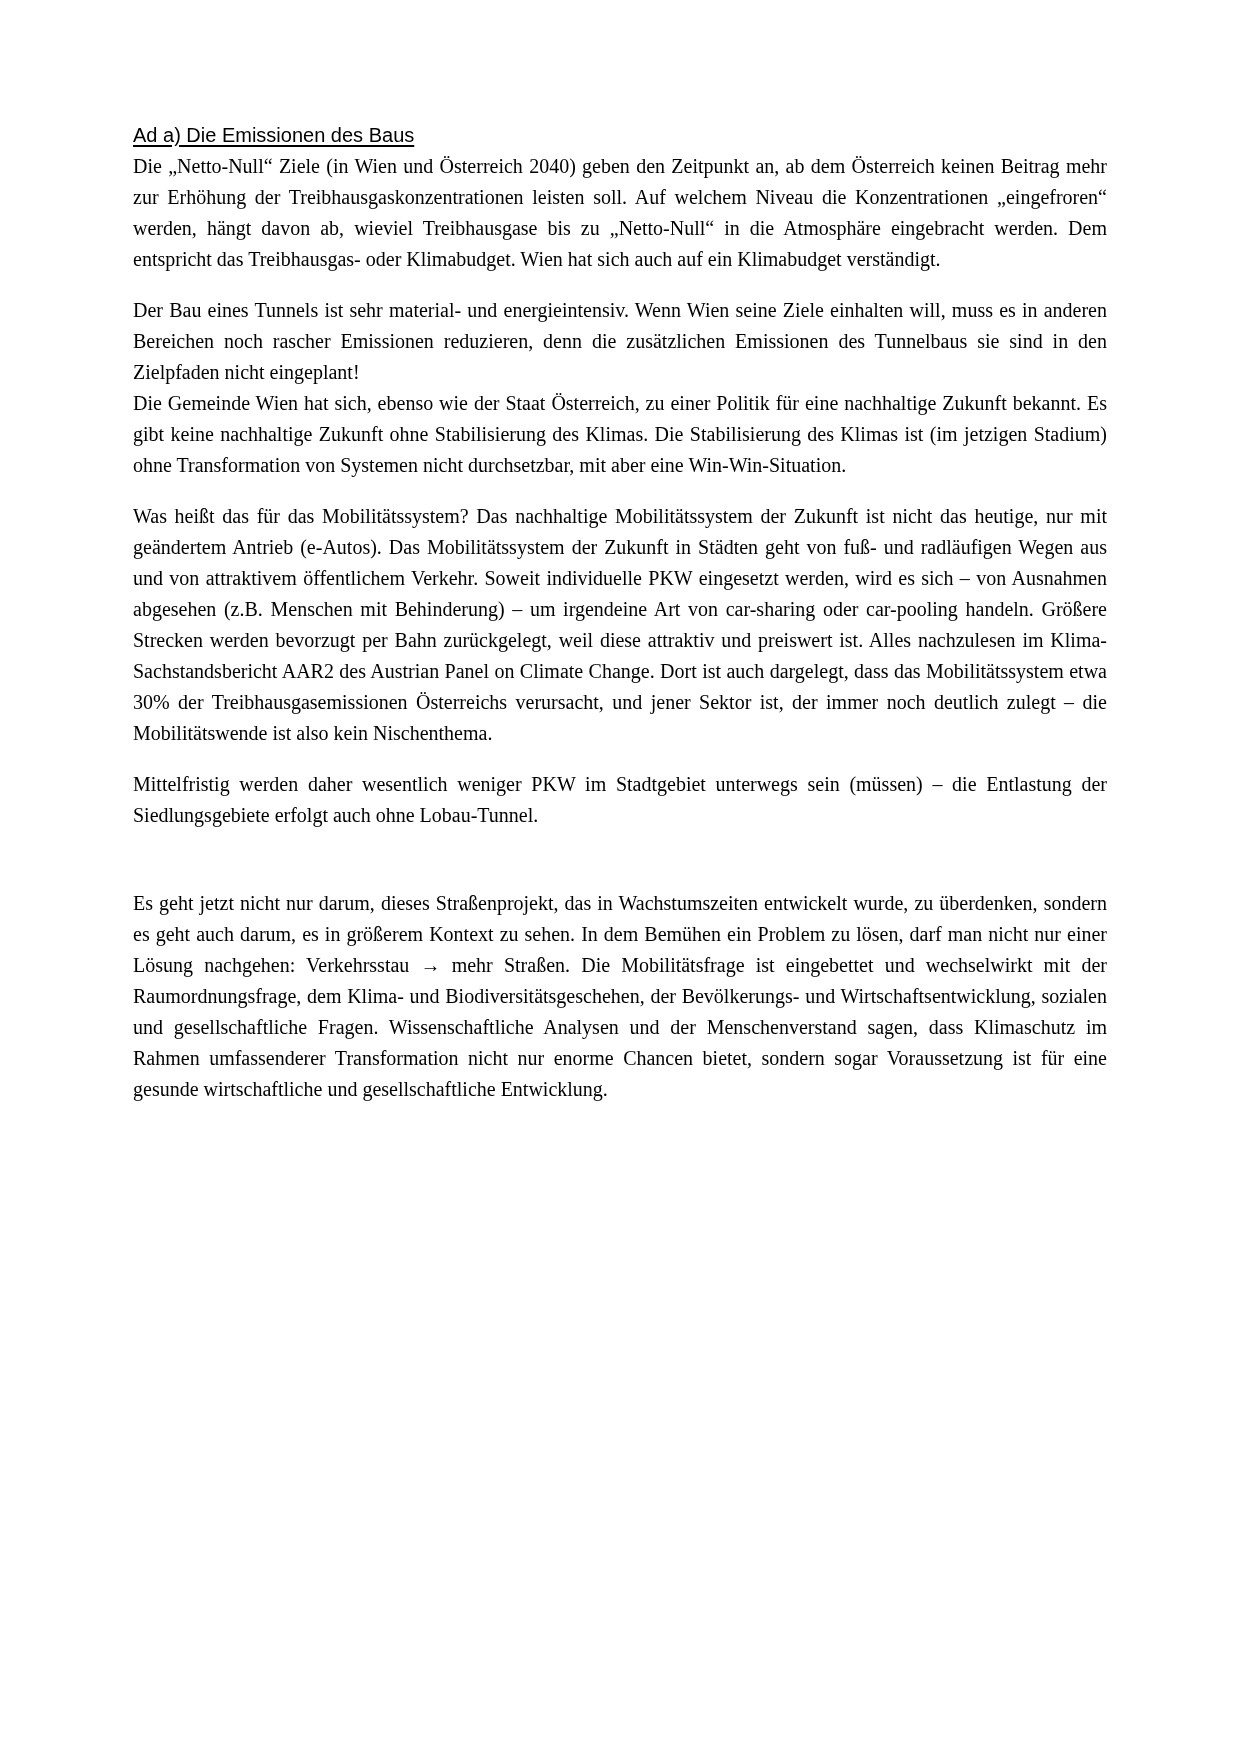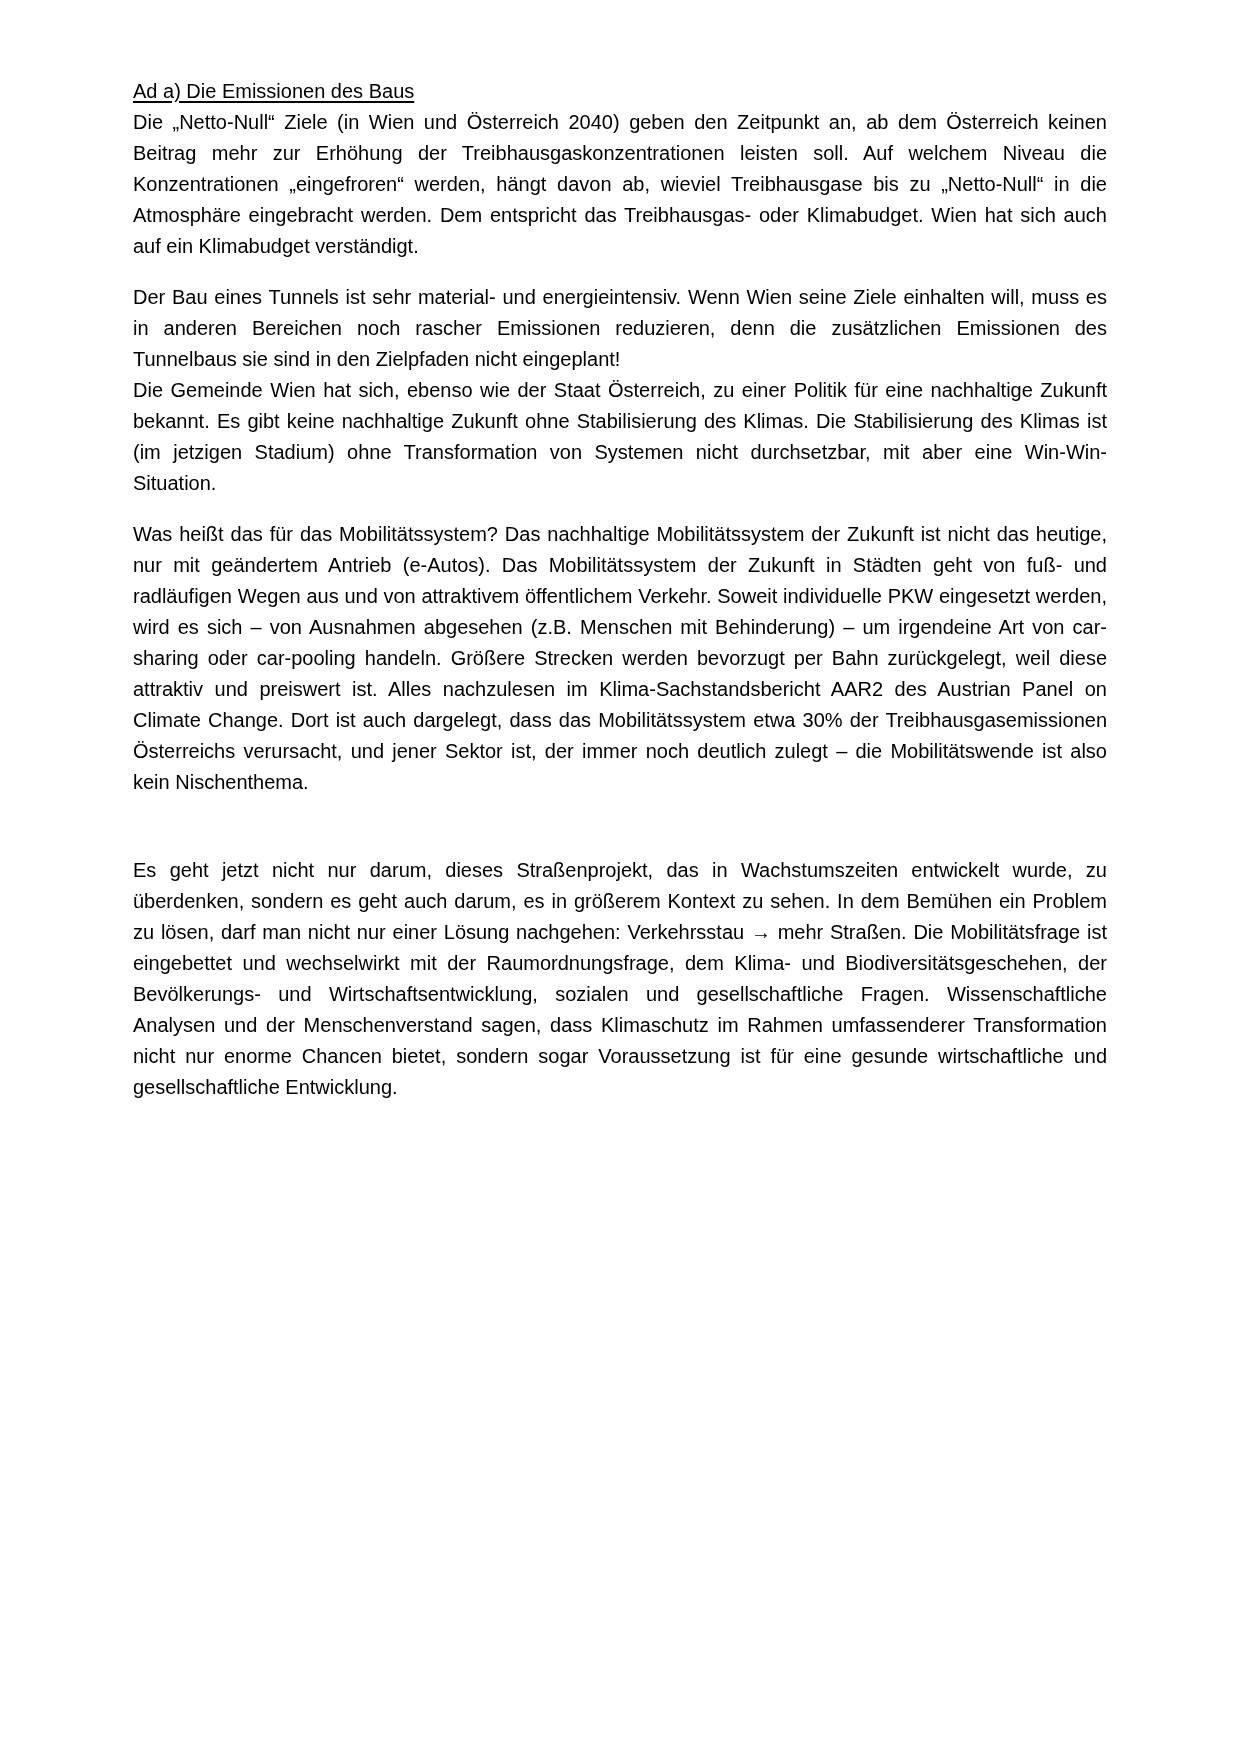--- a/index.html
+++ b/index.html
@@ -9,21 +9,21 @@
   }
   body {
     width: 1240px;
     height: 1754px;
     position: relative;
   }
   .page {
     box-sizing: border-box;
     width: 1240px;
     height: 1754px;
-    padding: 76px 133px 0 133px;
+    padding: 120px 133px 0 133px;
     background: #ffffff;
     font-family: "Liberation Sans", "DejaVu Sans", sans-serif;
     font-size: 20px;
     line-height: 31px;
     color: #000000;
     overflow: hidden;
   }
   .doc-heading {
     margin: 0;
     font-size: 20px;
@@ -31,20 +31,21 @@
     text-decoration: underline;
     text-underline-offset: 3px;
     text-align: left;
   }
   .doc-heading.block-gap {
     margin-top: 31px;
   }
   .doc-para {
     margin: 0;
     text-align: justify;
+    font-family: Liberation Serif, serif;
   }
   .doc-para.block-gap {
     margin-top: 20px;
   }
   .doc-para.block-gap-large {
     margin-top: 57px;
   }
 </style>
 </head>
 <body>
@@ -55,16 +56,17 @@
 
   <p class="doc-para">Die „Netto-Null“ Ziele (in Wien und Österreich 2040) geben den Zeitpunkt an, ab dem Österreich keinen Beitrag mehr zur Erhöhung der Treibhausgaskonzentrationen leisten soll. Auf welchem Niveau die Konzentrationen „eingefroren“ werden, hängt davon ab, wieviel Treibhausgase bis zu „Netto-Null“ in die Atmosphäre eingebracht werden. Dem entspricht das Treibhausgas- oder Klimabudget. Wien hat sich auch auf ein Klimabudget verständigt.</p>
 
   <p class="doc-para block-gap">Der Bau eines Tunnels ist sehr material- und energieintensiv. Wenn Wien seine Ziele einhalten will, muss es in anderen Bereichen noch rascher Emissionen reduzieren, denn die zusätzlichen Emissionen des Tunnelbaus sie sind in den Zielpfaden nicht eingeplant!</p>
 
 
   <p class="doc-para">Die Gemeinde Wien hat sich, ebenso wie der Staat Österreich, zu einer Politik für eine nachhaltige Zukunft bekannt. Es gibt keine nachhaltige Zukunft ohne Stabilisierung des Klimas. Die Stabilisierung des Klimas ist (im jetzigen Stadium) ohne Transformation von Systemen nicht durchsetzbar, mit aber eine Win-Win-Situation.</p>
 
   <p class="doc-para block-gap">Was heißt das für das Mobilitätssystem? Das nachhaltige Mobilitätssystem der Zukunft ist nicht das heutige, nur mit geändertem Antrieb (e-Autos). Das Mobilitätssystem der Zukunft in Städten geht von fuß- und radläufigen Wegen aus und von attraktivem öffentlichem Verkehr. Soweit individuelle PKW eingesetzt werden, wird es sich – von Ausnahmen abgesehen (z.B. Menschen mit Behinderung) – um irgendeine Art von car-sharing oder car-pooling handeln. Größere Strecken werden bevorzugt per Bahn zurückgelegt, weil diese attraktiv und preiswert ist. Alles nachzulesen im Klima-Sachstandsbericht AAR2 des Austrian Panel on Climate Change. Dort ist auch dargelegt, dass das Mobilitätssystem etwa 30% der Treibhausgasemissionen Österreichs verursacht, und jener Sektor ist, der immer noch deutlich zulegt – die Mobilitätswende ist also kein Nischenthema.</p>
 
+  <p class="doc-para block-gap">Mittelfristig werden daher wesentlich weniger PKW im Stadtgebiet unterwegs sein (müssen) – die Entlastung der Siedlungsgebiete erfolgt auch ohne Lobau-Tunnel.</p>
 
   <p class="doc-para block-gap-large">Es geht jetzt nicht nur darum, dieses Straßenprojekt, das in Wachstumszeiten entwickelt wurde, zu überdenken, sondern es geht auch darum, es in größerem Kontext zu sehen. In dem Bemühen ein Problem zu lösen, darf man nicht nur einer Lösung nachgehen: Verkehrsstau → mehr Straßen. Die Mobilitätsfrage ist eingebettet und wechselwirkt mit der Raumordnungsfrage, dem Klima- und Biodiversitätsgeschehen, der Bevölkerungs- und Wirtschaftsentwicklung, sozialen und gesellschaftliche Fragen. Wissenschaftliche Analysen und der Menschenverstand sagen, dass Klimaschutz im Rahmen umfassenderer Transformation nicht nur enorme Chancen bietet, sondern sogar Voraussetzung ist für eine gesunde wirtschaftliche und gesellschaftliche Entwicklung.</p>
 
 </div>
 
 </body></html>

